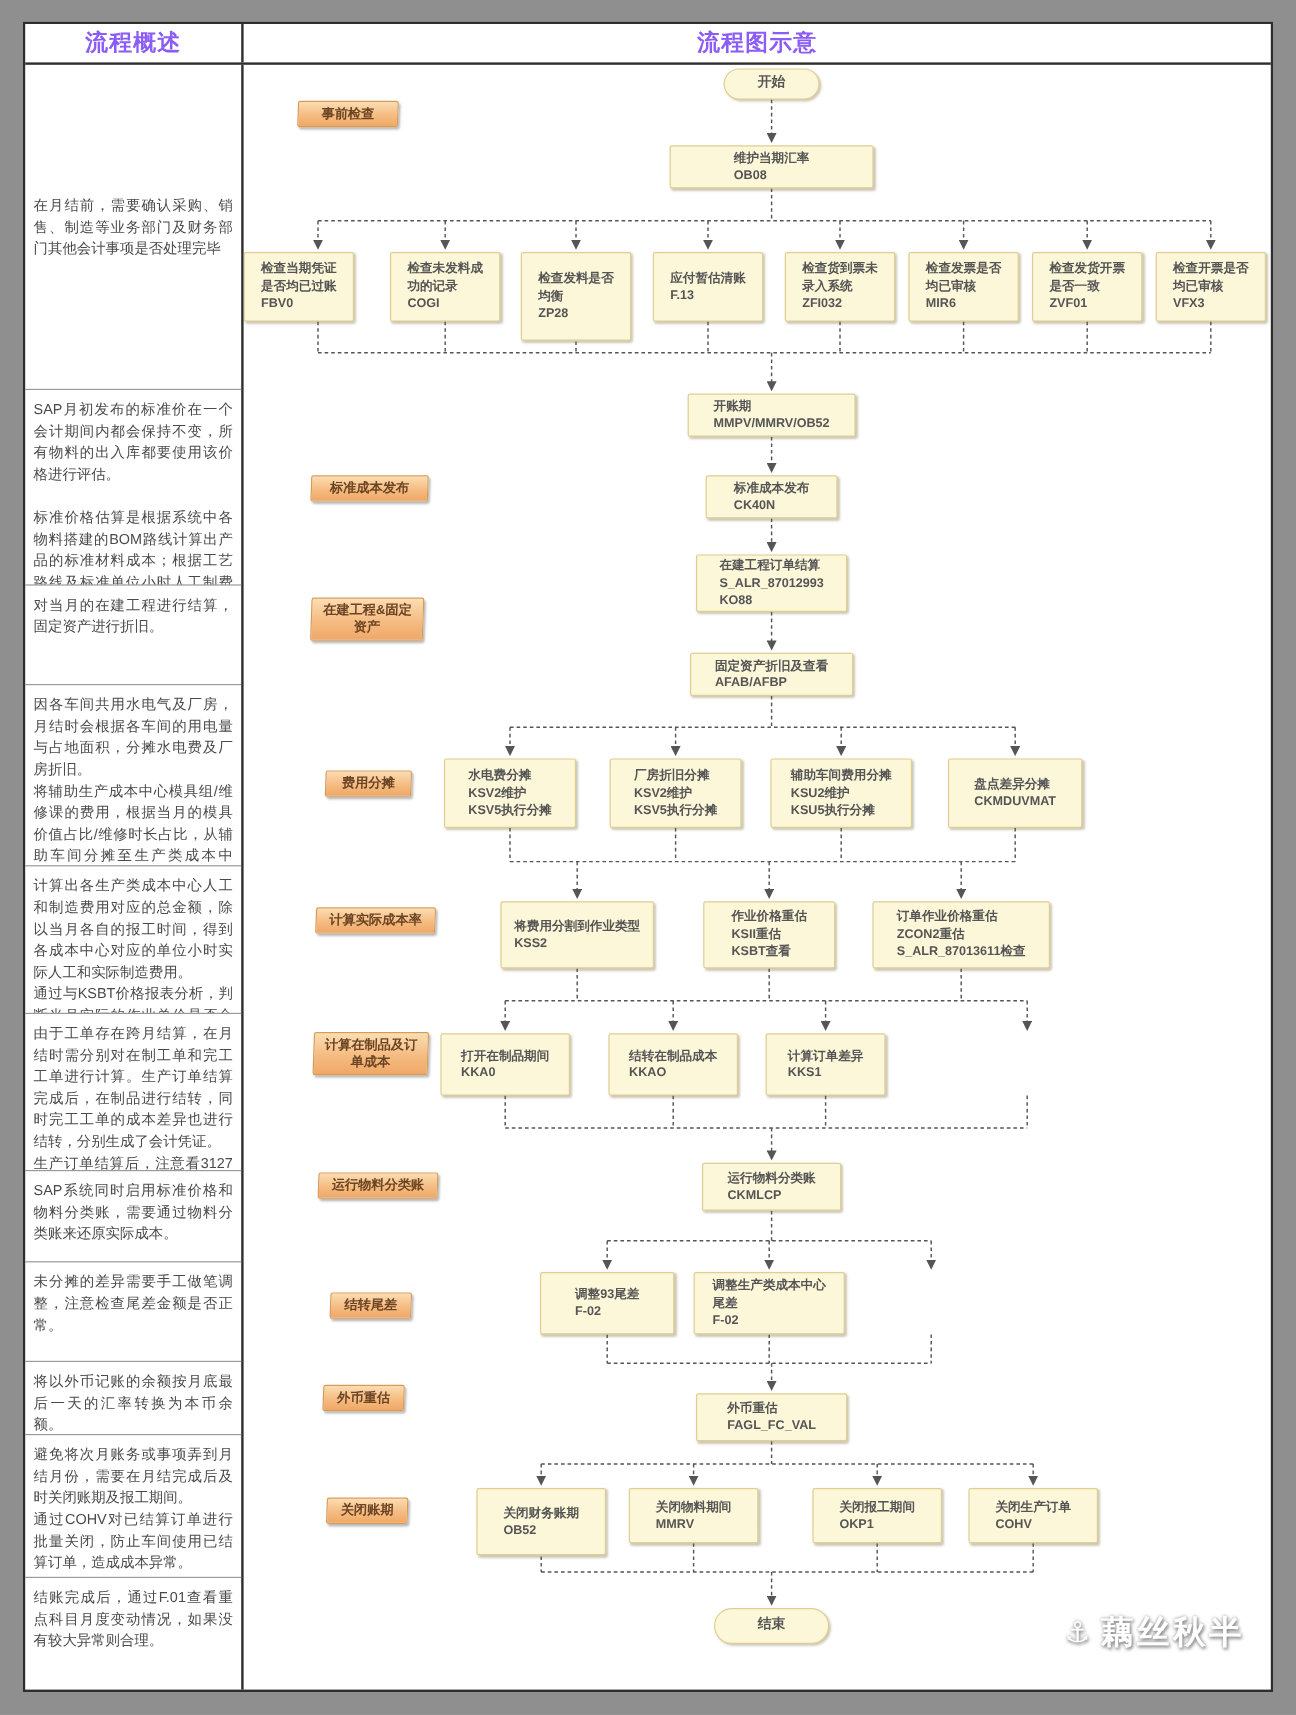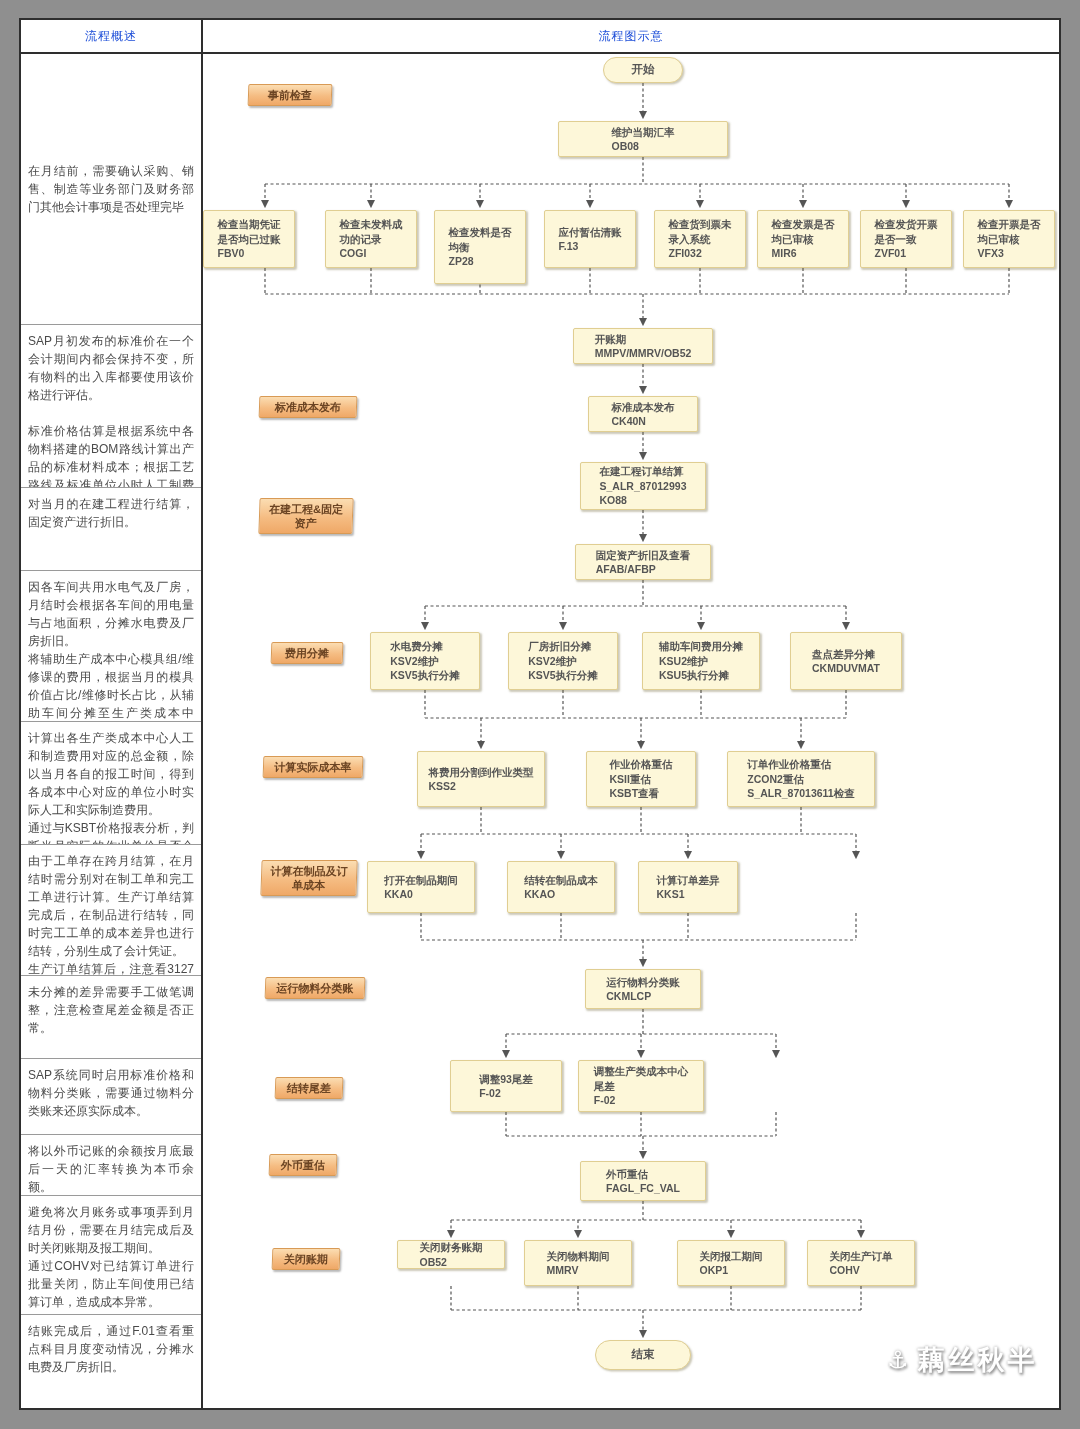--- a/index.html
+++ b/index.html
@@ -4,21 +4,21 @@
 <style>
   * { margin:0; padding:0; box-sizing:border-box; }
   html,body { width:1080px; height:1429px; background:#8f8f8f; font-family:"Liberation Sans","DejaVu Sans",sans-serif; }
   .page {
     position:absolute; left:19px; top:18px; width:1042px; height:1392px;
     background:#ffffff; border:2px solid #2e2e2e;
   }
   
   .header-row { display:flex; height:34px; border-bottom:2px solid #2e2e2e; }
   .hcell { display:flex; align-items:center; justify-content:center;
-    font-size:12px; font-weight:normal; color:#1d4ed8; letter-spacing:1px; }
+    font-size:19px; font-weight:bold; color:#8b5cf6; letter-spacing:1px; }
   .hcell.left { width:182px; border-right:2px solid #2e2e2e; }
   .hcell.right { flex:1; }
   
   .body-row { display:flex; height:1354px; }
   .ov-col { width:182px; border-right:2px solid #2e2e2e; }
   .ov-block {
     padding:7px 7px; border-bottom:1px solid #9a9a9a; overflow:hidden;
     font-size:12px; color:#4a4a4a; line-height:1.5; white-space:pre-line;
     text-align:justify;
   }
@@ -69,26 +69,26 @@
       <div class="ov-block" style="height:163px">SAP月初发布的标准价在一个会计期间内都会保持不变，所有物料的出入库都要使用该价格进行评估。
 
 标准价格估算是根据系统中各物料搭建的BOM路线计算出产品的标准材料成本；根据工艺路线及标准单位小时人工制费水平，计算出产品的标准人工费。</div>
       <div class="ov-block" style="height:83px">对当月的在建工程进行结算，固定资产进行折旧。</div>
       <div class="ov-block" style="height:151px">因各车间共用水电气及厂房，月结时会根据各车间的用电量与占地面积，分摊水电费及厂房折旧。
 将辅助生产成本中心模具组/维修课的费用，根据当月的模具价值占比/维修时长占比，从辅助车间分摊至生产类成本中心。</div>
       <div class="ov-block" style="height:123px">计算出各生产类成本中心人工和制造费用对应的总金额，除以当月各自的报工时间，得到各成本中心对应的单位小时实际人工和实际制造费用。
 通过与KSBT价格报表分析，判断当月实际的作业单价是否合理。</div>
       <div class="ov-block" style="height:131px">由于工单存在跨月结算，在月结时需分别对在制工单和完工工单进行计算。生产订单结算完成后，在制品进行结转，同时完工工单的成本差异也进行结转，分别生成了会计凭证。
 生产订单结算后，注意看3127订单生产成本是否结平。</div>
+      <div class="ov-block" style="height:76px">SAP系统同时启用标准价格和物料分类账，需要通过物料分类账来还原实际成本。</div>
       <div class="ov-block" style="height:83px">未分摊的差异需要手工做笔调整，注意检查尾差金额是否正常。</div>
-      <div class="ov-block" style="height:76px">SAP系统同时启用标准价格和物料分类账，需要通过物料分类账来还原实际成本。</div>
       <div class="ov-block" style="height:61px">将以外币记账的余额按月底最后一天的汇率转换为本币余额。</div>
       <div class="ov-block" style="height:119px">避免将次月账务或事项弄到月结月份，需要在月结完成后及时关闭账期及报工期间。
 通过COHV对已结算订单进行批量关闭，防止车间使用已结算订单，造成成本异常。</div>
-      <div class="ov-block" style="height:93px">结账完成后，通过F.01查看重点科目月度变动情况，分摊水电费及厂房折旧。</div>
+      <div class="ov-block" style="height:93px">结账完成后，通过F.01查看重点科目月度变动情况，如果没有较大异常则合理。</div>
     </div>
 
     <div class="flow-col">
 
       <svg class="connectors" width="856" height="1354" viewBox="0 0 856 1354">
         <defs>
           <marker id="arw" viewBox="0 0 8 8" refX="6" refY="4" markerWidth="7" markerHeight="7" orient="auto">
             <path d="M0,0 L8,4 L0,8 z" fill="#555"></path>
           </marker>
         </defs>
@@ -213,21 +213,21 @@
 
       <div class="node" style="left:247px;top:1006px;width:112px;height:52px">调整93尾差
 F-02</div>
       <div class="node" style="left:375px;top:1006px;width:126px;height:52px">调整生产类成本中心
 尾差
 F-02</div>
 
       <div class="node" style="left:377px;top:1107px;width:126px;height:40px">外币重估
 FAGL_FC_VAL</div>
 
-      <div class="node" style="left:194px;top:1186px;width:108px;height:29px">关闭财务账期
+      <div class="node" style="left:194px;top:1186px;width:108px;height:56px">关闭财务账期
 OB52</div>
       <div class="node" style="left:321px;top:1186px;width:108px;height:46px">关闭物料期间
 MMRV</div>
       <div class="node" style="left:474px;top:1186px;width:108px;height:46px">关闭报工期间
 OKP1</div>
       <div class="node" style="left:604px;top:1186px;width:108px;height:46px">关闭生产订单
 COHV</div>
 
       <div class="pill" style="left:392px;top:1286px;width:96px;height:30px">结束</div>
 

